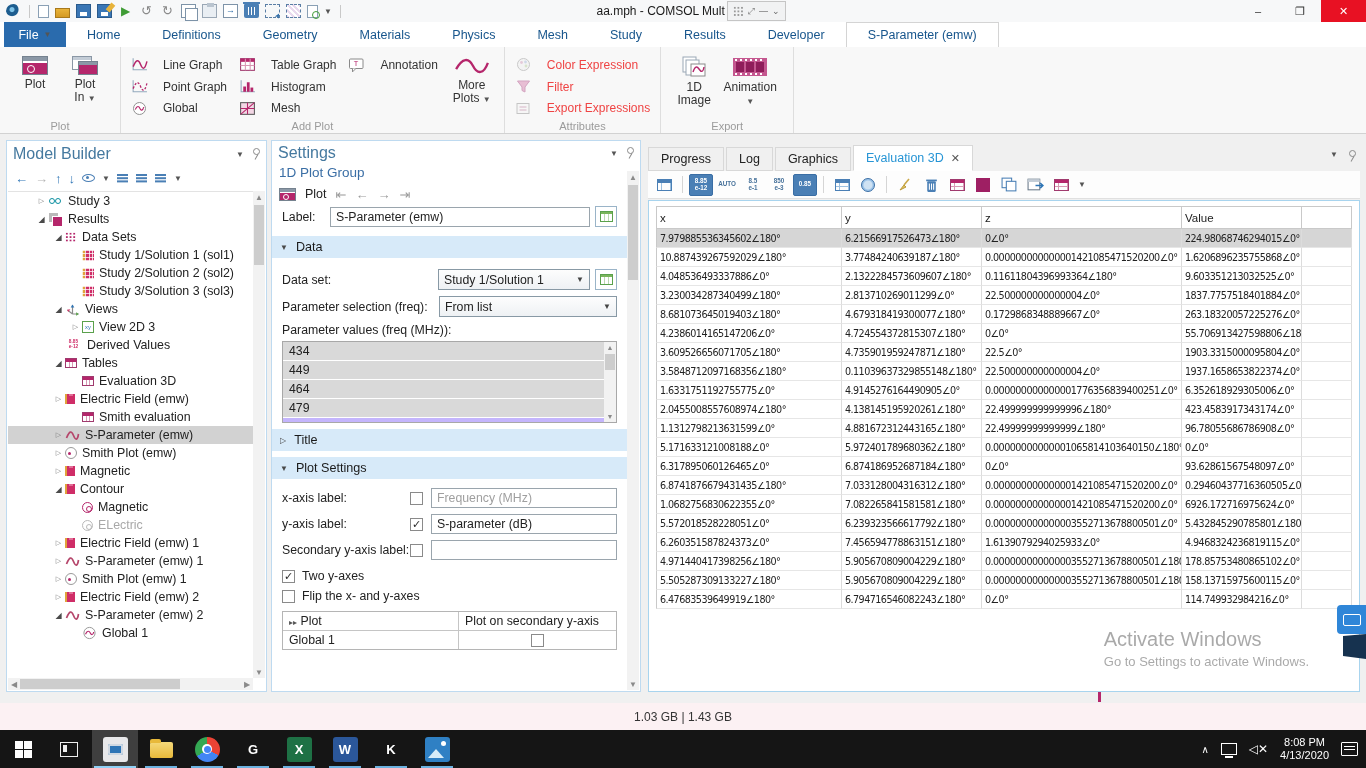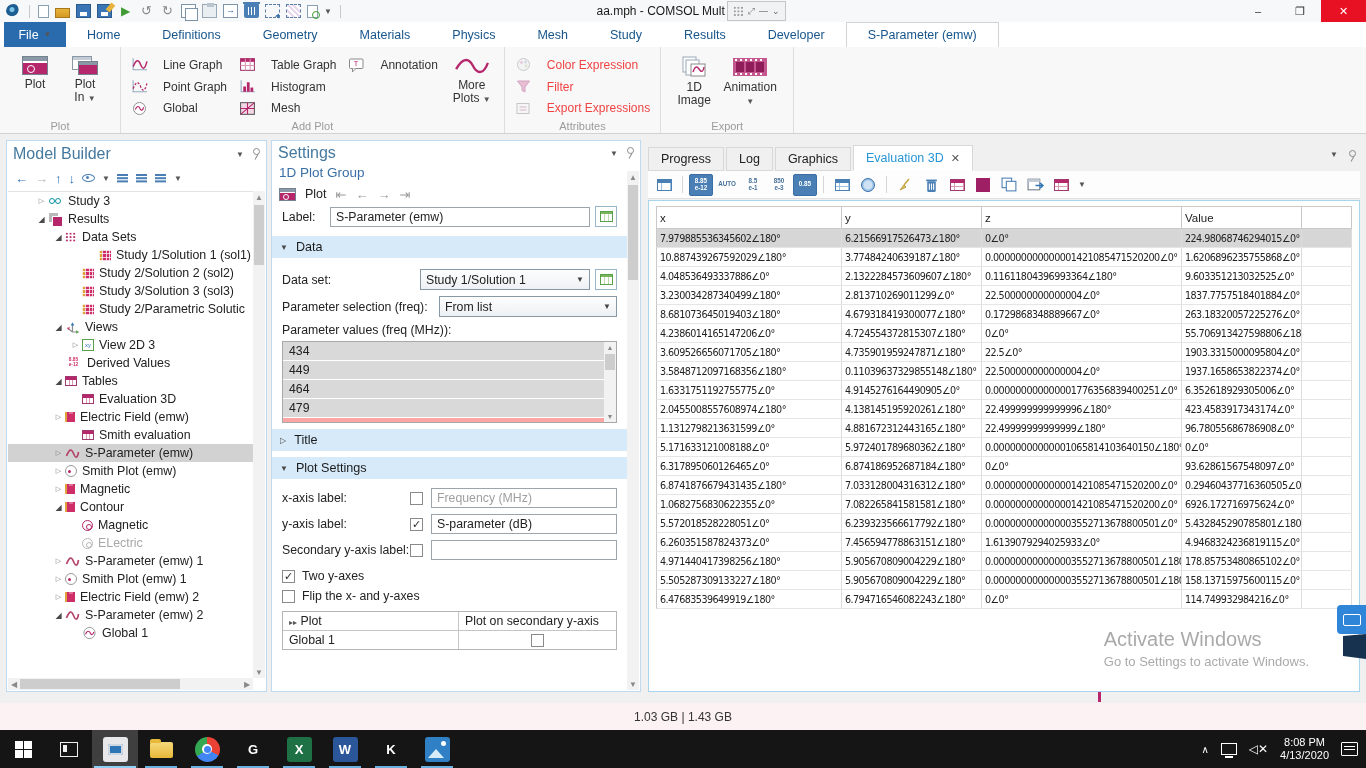--- a/index.html
+++ b/index.html
@@ -132,21 +132,21 @@
   .frow{display:flex;align-items:center;padding:3px 10px}
   .frow .cap{font-size:12.3px;color:#222}
   .field{border:1px solid #9aa5ad;background:#fff;height:20px;font-size:12.3px;padding:0 5px;display:flex;align-items:center;color:#222}
   .field .ph{color:#9f9f9f}
   .select{border:1px solid #8899a5;background:linear-gradient(#fdfdfd,#eef1f4);height:21px;display:flex;align-items:center;font-size:12.3px;padding:0 5px;justify-content:space-between;gap:8px}
   .select .dd{font-size:8px;color:#444}
   .sq-btn{width:22px;height:21px;border:1px solid #9ab4c8;background:#fff;display:flex;align-items:center;justify-content:center;margin-left:5px}
   .tg{width:13px;height:11px;border:1px solid #5aa14c;background-image:linear-gradient(#7ab55c 0 2.4px,transparent 0),repeating-linear-gradient(90deg,transparent 0 3px,#bcd8b0 3px 3.8px)}
   .sechdr{display:flex;align-items:center;gap:8px;background:#d7eaf9;height:22px;padding:0 8px;margin-top:6px;font-size:12.6px;color:#1a1a1a}
   .sechdr .tri{font-size:8px;color:#4a4a4a}
-  .listbox{margin:4px 10px 4px;border:1px solid #a8a8a8;background:#fca5a5;height:82px;position:relative}
+  .listbox{margin:4px 10px 4px;border:1px solid #a8a8a8;background:#c4b5fd;height:82px;position:relative}
   .lrow{height:19px;display:flex;align-items:center;padding:0 6px;background:#d9d9d9;border-bottom:1px solid #fff;font-size:12.3px}
   .listbox .lsb{position:absolute;right:0;top:0;bottom:0;width:12px;background:#f2f2f2}
   .listbox .lsb .arr{height:11px;display:flex;align-items:center;justify-content:center;font-size:7px;color:#8a8a8a}
   .listbox .lsb .vthumb{top:12px;height:16px}
   .cb{width:13px;height:13px;border:1px solid #8a8a8a;background:#fff;flex:none;display:inline-flex;align-items:center;justify-content:center;font-size:11px;color:#2a2a2a;line-height:11px}
   .subtable{margin:5px 10px 0;border:1px solid #b5b5b5;font-size:12.3px}
   .subtable .hd{display:flex;border-bottom:1px solid #c5c5c5;background:#fff}
   .subtable .hd div{padding:2px 6px}
   .subtable .bd{display:flex}
   .subtable .bd div{padding:2px 6px;display:flex;align-items:center}
@@ -483,39 +483,34 @@
           <div class="tree-row" style="padding-left: 27px;">
             <span class="tree-arrow exp">◢</span>
             <span class="tic tic-results"></span>
             <span>Results</span>
           </div>
           <div class="tree-row" style="padding-left: 44px;">
             <span class="tree-arrow exp">◢</span>
             <span class="tic tic-datasets"></span>
             <span>Data Sets</span>
           </div>
-          <div class="tree-row" style="padding-left: 78px;">
+          <div class="tree-row" style="padding-left: 61px;">
             <span class="tree-arrow"></span>
             <span class="tic tic-solution"></span>
             <span>Study 1/Solution 1 (sol1)</span>
           </div>
           <div class="tree-row" style="padding-left: 61px;">
             <span class="tree-arrow"></span>
             <span class="tic tic-solution"></span>
             <span>Study 2/Solution 2 (sol2)</span>
           </div>
           <div class="tree-row" style="padding-left: 61px;">
             <span class="tree-arrow"></span>
             <span class="tic tic-solution"></span>
             <span>Study 3/Solution 3 (sol3)</span>
-          </div>
-          <div class="tree-row" style="padding-left: 61px;">
-            <span class="tree-arrow"></span>
-            <span class="tic tic-solution"></span>
-            <span>Study 2/Parametric Solutic</span>
           </div>
           <div class="tree-row" style="padding-left: 44px;">
             <span class="tree-arrow exp">◢</span>
             <span class="tic">
               <svg width="15" height="14" viewBox="0 0 14 14">
                 <path d="M7 12 V3 M7 12 H13 M7 12 L2 8" stroke="#8a8a8a" stroke-width="1.2" fill="none"></path>
                 <path d="M7 2.6 l-1.8 2.8 h3.6 z" fill="#2e75b6"></path>
                 <path d="M13.4 12 l-2.8-1.8 v3.6 z" fill="#5aa14c"></path>
                 <path d="M1.6 7.7 l3.2-.4 -2 2.6 z" fill="#d03a6a"></path>
               </svg>
@@ -579,20 +574,25 @@
           </div>
           <div class="tree-row" style="padding-left: 61px;">
             <span class="tree-arrow"></span>
             <span class="tic tic-contour"></span>
             <span>Magnetic</span>
           </div>
           <div class="tree-row disabled" style="padding-left: 61px;">
             <span class="tree-arrow"></span>
             <span class="tic tic-contour gray"></span>
             <span>ELectric</span>
+          </div>
+          <div class="tree-row" style="padding-left: 44px;">
+            <span class="tree-arrow">▷</span>
+            <span class="tic tic-cube"></span>
+            <span>Electric Field (emw) 1</span>
           </div>
           <div class="tree-row" style="padding-left: 44px;">
             <span class="tree-arrow">▷</span>
             <span class="tic">
               <svg width="15" height="13" viewBox="0 0 14 13">
                 <path d="M1 9 C4 1.5 6 1.5 8 6.5 S12 11.5 13 5" stroke="#b5466b" fill="none" stroke-width="1.7"></path>
               </svg>
             </span>
             <span>S-Parameter (emw) 1</span>
           </div>
@@ -664,21 +664,21 @@
           <span class="sq-btn">
               <span class="tg"></span>
             </span>
         </div>
         <div class="sechdr">
           <span class="tri">▼</span>
           <span>Data</span>
         </div>
         <div class="frow" style="margin-top:8px">
           <span class="cap" style="flex:1">Data set:</span>
-          <span class="select" style="width:170px">
+          <span class="select" style="width:152px">
               <span>Study 1/Solution 1</span>
               <span class="dd">▼</span>
             </span>
           <span class="sq-btn">
               <span class="tg"></span>
             </span>
         </div>
         <div class="frow">
           <span class="cap" style="flex:1">Parameter selection (freq):</span>
           <span class="select" style="width:178px">

